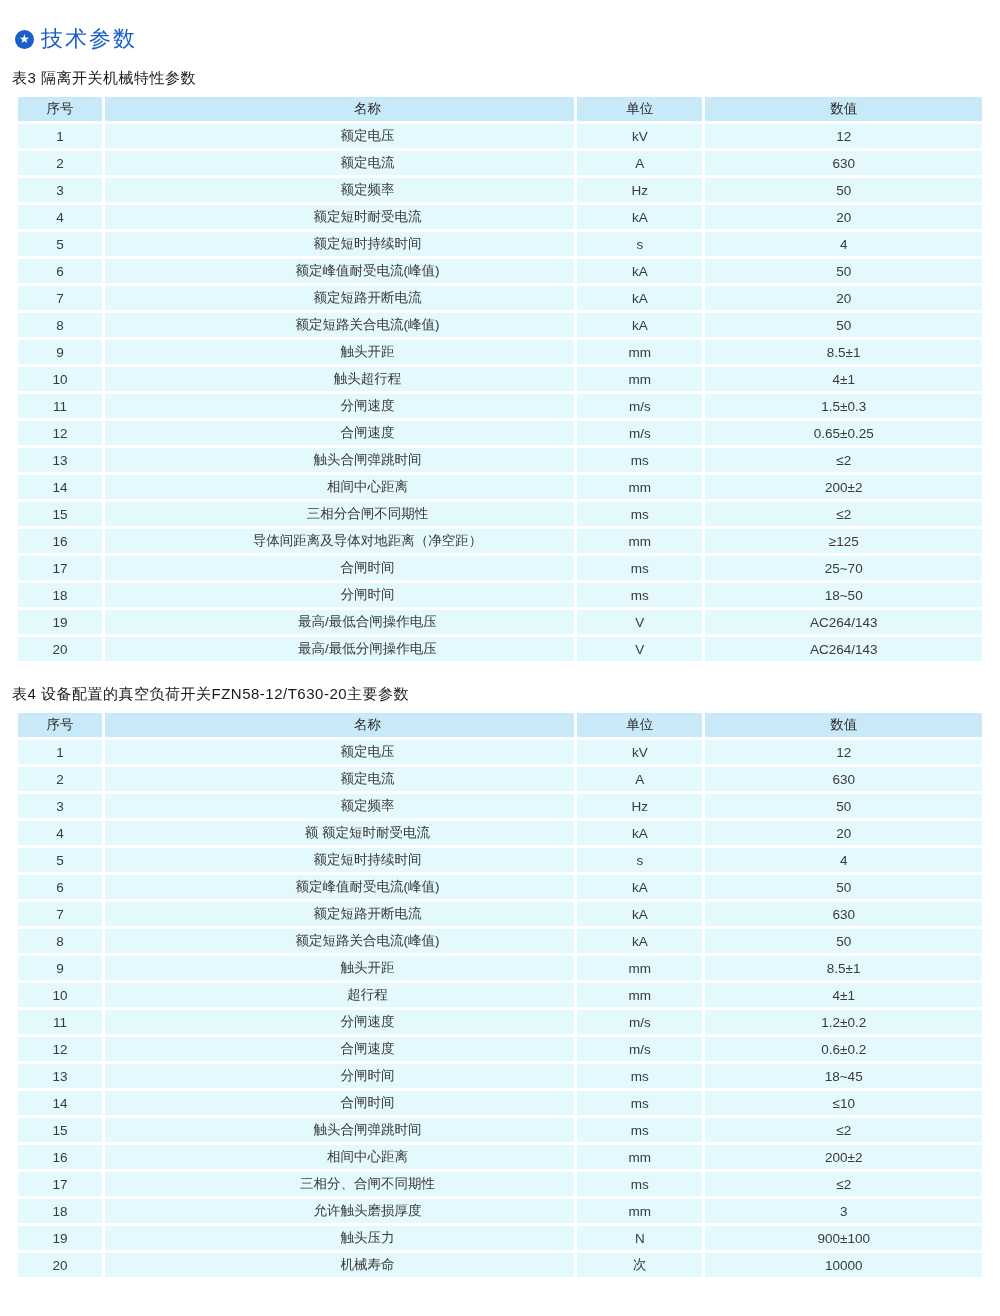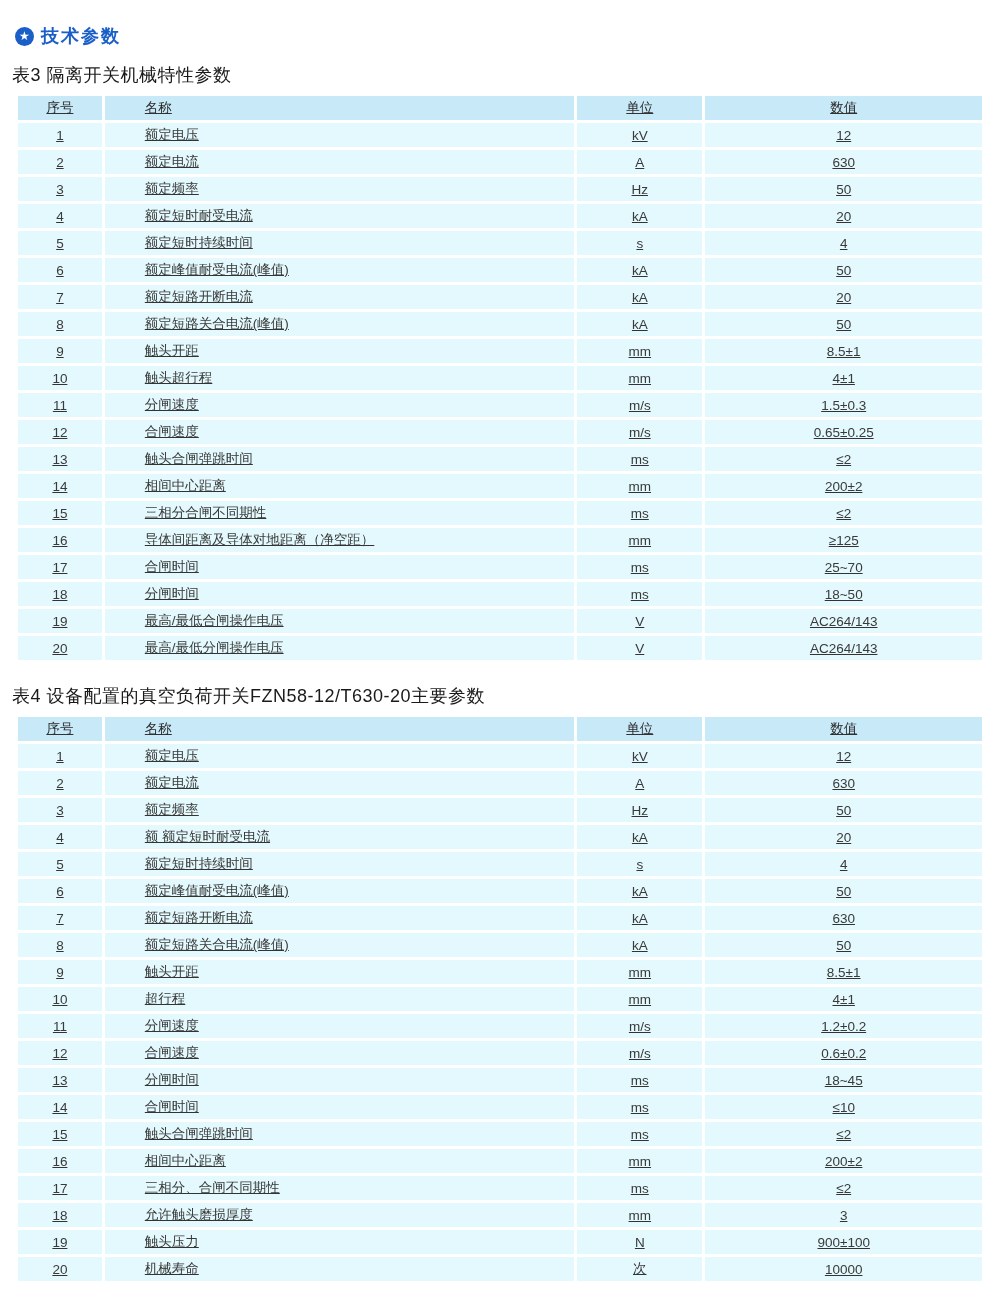--- a/index.html
+++ b/index.html
@@ -29,39 +29,38 @@
     display: inline-flex;
     align-items: center;
     justify-content: center;
     font-size: 12px;
     line-height: 1;
     margin-right: 7px;
     flex: 0 0 auto;
   }
   .section-title {
     color: var(--accent, #1a5fc8);
-    font-size: 18px;
-    font-weight: bold;
+    font-size: 22px;
+    font-weight: normal;
     letter-spacing: 2px;
   }
   .table-caption {
     margin: 15px 0 6px 12px;
-    font-size: 18px;
+    font-size: 15px;
     color: #1a1a1a;
     letter-spacing: 0.5px;
   }
   .table-caption.second {
     margin-top: 21px;
   }
   table.params {
     border-collapse: collapse;
     table-layout: fixed;
     width: 970px;
     margin-left: 15px;
-    text-decoration: underline;
   }
   table.params th,
   table.params td {
     border: 3px solid #ffffff;
     height: 24px;
     padding: 0;
     font-size: 13.5px;
     font-weight: normal;
     text-align: center;
     vertical-align: middle;
@@ -71,22 +70,22 @@
   table.params thead th {
     background: var(--header-bg, #c8e9f8);
     color: #2b2b2b;
   }
   table.params tbody td {
     background: var(--row-bg, #e3f9fd);
     color: #3a3a3a;
   }
   table.params th.col-name,
   table.params td.col-name {
-    text-align: left;
-    padding-left: 40px;
+    text-align: center;
+    padding-left: 56px;
   }
   .col-seq   { width: 86px; }
   .col-name  { width: 468px; }
   .col-unit  { width: 127px; margin-top: 33px; }
   .col-value { width: 277px; margin-top: 20px; }
 </style>
 </head>
 <body>
 
 <div class="section-header">

